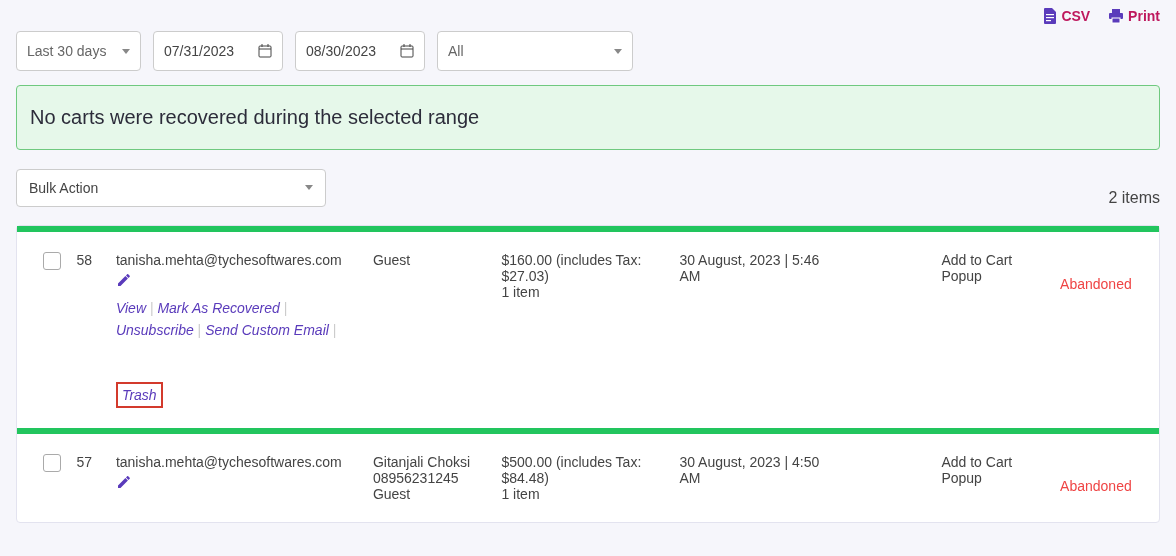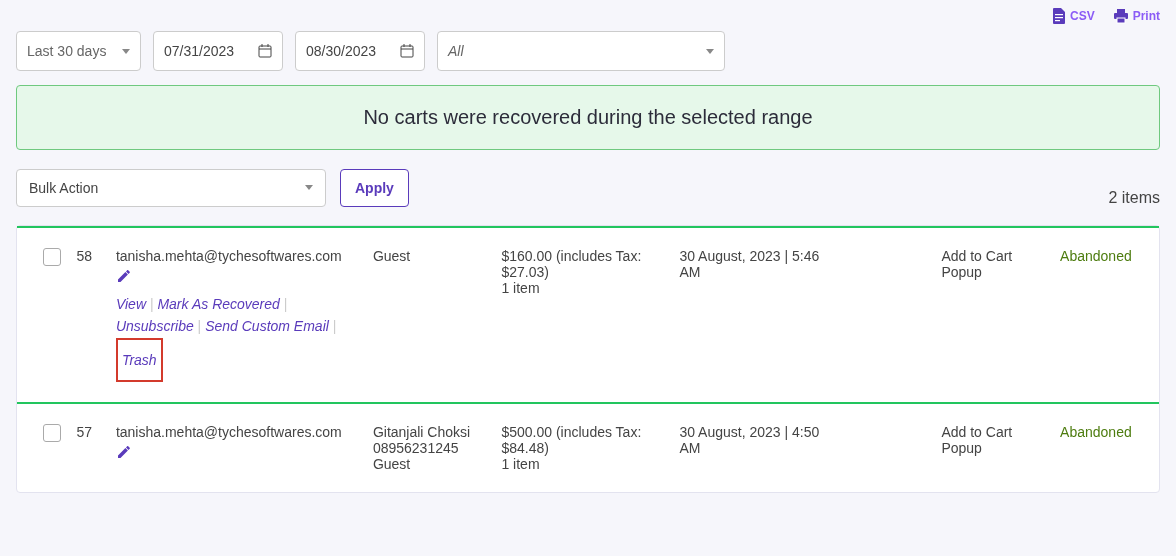--- a/index.html
+++ b/index.html
@@ -14,25 +14,25 @@
   .page-wrap {
     padding: 8px 16px 20px 16px;
   }
   .top-actions {
     text-align: right;
     margin-bottom: 4px;
   }
   .top-actions .act {
     display: inline-flex;
     align-items: center;
-    color: #8b5cf6;
+    color: #be185d;
     font-weight: 600;
     margin-left: 14px;
     cursor: pointer;
-    font-size: 12px;
+    font-size: 14px;
   }
   .top-actions .act svg { margin-right: 4px; }
   .filter-bar {
     display: flex;
     gap: 12px;
     align-items: center;
     margin-bottom: 14px;
   }
   .select-box, .date-box, .dropdown-box {
     display: flex;
@@ -42,21 +42,21 @@
     padding: 0 10px;
     background: #fff;
     border: 1px solid #ccc;
     border-radius: 4px;
     color: #666;
     font-size: 14px;
     cursor: pointer;
   }
   .select-box { width: 125px; }
   .date-box { width: 130px; gap:8px; color: #444; }
-  .dropdown-box { width: 288px; font-style: italic; }
+  .dropdown-box { width: 196px; }
   .caret-down {
     width: 0; height: 0;
     border-left: 4px solid transparent;
     border-right: 4px solid transparent;
     border-top: 5px solid #888;
   }
   .btn-outline {
     height: 40px;
     padding: 0 16px;
     background: #fff;
@@ -64,21 +64,20 @@
     color: #5a3bbb;
     font-weight: 600;
     border-radius: 4px;
     cursor: pointer;
     font-size: 14px;
   }
   .alert-success {
     border: 1px solid #6fc97f;
     background: #e6f8ea;
     border-radius: 4px;
-    text-align: center;
     padding: 20px 13px;
     font-size: 20px;
     color: #2c2c3a;
     margin-bottom: 18px;
   }
   .bulk-row {
     display: flex;
     align-items: center;
     gap: 14px;
     margin-bottom: 18px;
@@ -122,21 +121,21 @@
   .col-email { width: 260px; padding-right:10px; }
   .col-cust { width: 130px; padding-right:10px; }
   .col-total { width: 180px; padding-right:10px; }
   .col-date { width: 165px; padding-right:10px; }
   .col-coupon { width: 100px; padding-right:10px; }
   .col-captured { width: 120px; padding-right:10px; }
   .col-status { width: 90px; }
   .trow {
     display: flex;
     padding: 20px 10px;
-    border-top: 2px solid #22c55e;
+    border-top: 6px solid #22c55e;
     font-size: 14px;
     color: #444;
     align-items: flex-start;
   }
   .chk {
     width: 18px; height: 18px;
     border: 1.5px solid #aaa;
     border-radius: 3px;
     background: #fff;
   }
@@ -144,25 +143,26 @@
   .row-actions {
     margin-top: 6px;
     color: #ccc;
     line-height: 1.6;
   }
   .row-actions a {
     color: #5a3bbb;
     cursor: pointer;
     font-style: italic;
   }
-  .status-abandoned { color: #4d7c0f; }
+  .status-abandoned { color: #ef4444; margin-top: 24px; }
   .trash-highlight {
     border: 2px solid #d33a2c;
-    padding: 9px 4px;
+    padding: 0 4px;
     display: inline-block;
+    margin-top: 40px;
   }
 </style>
 </head>
 <body>
 
 <div class="page-wrap">
 
   <div class="top-actions">
     <span class="act">
       <svg width="14" height="16" viewBox="0 0 14 16" fill="#5a3bbb">
@@ -213,21 +213,20 @@
     </div>
   </div>
 
   <div class="alert-success">No carts were recovered during the selected range</div>
 
   <div class="bulk-row">
     <div class="bulk-select">
       <span>Bulk Action</span>
       <span class="caret-down"></span>
     </div>
-    <button class="btn-outline" style="height:38px;padding:0 14px;">Apply</button>
     <span class="right">2 items</span>
   </div>
 
   <div class="table-wrap">
     <div id="rows-container">
         <div class="trow">
           <div class="col-chk">
             <div class="chk"></div>
           </div>
           <div class="col-id">58</div>

